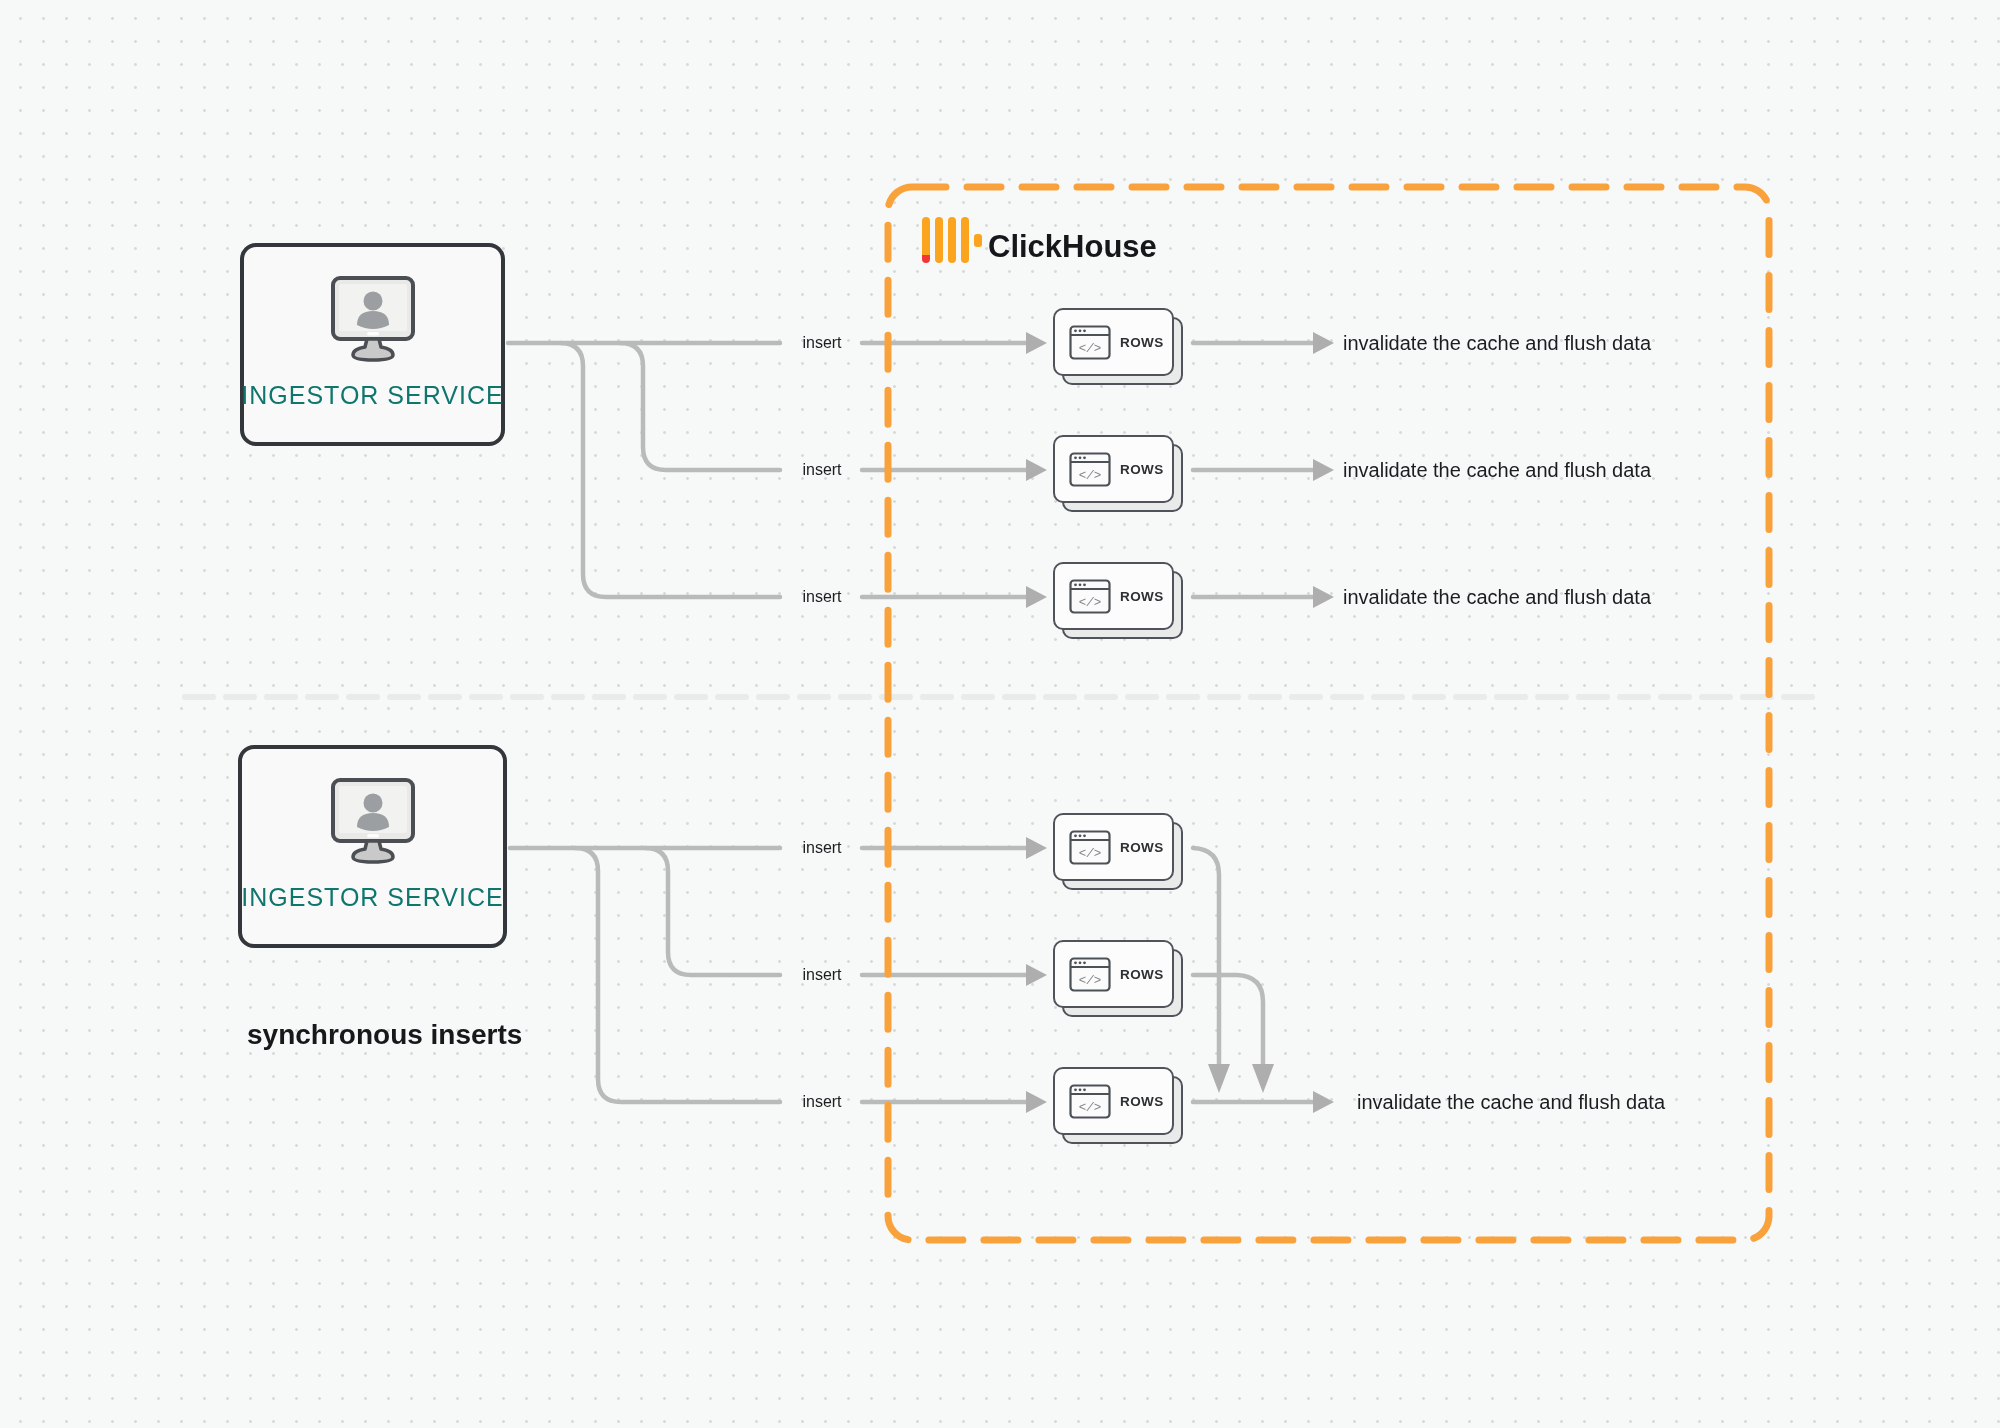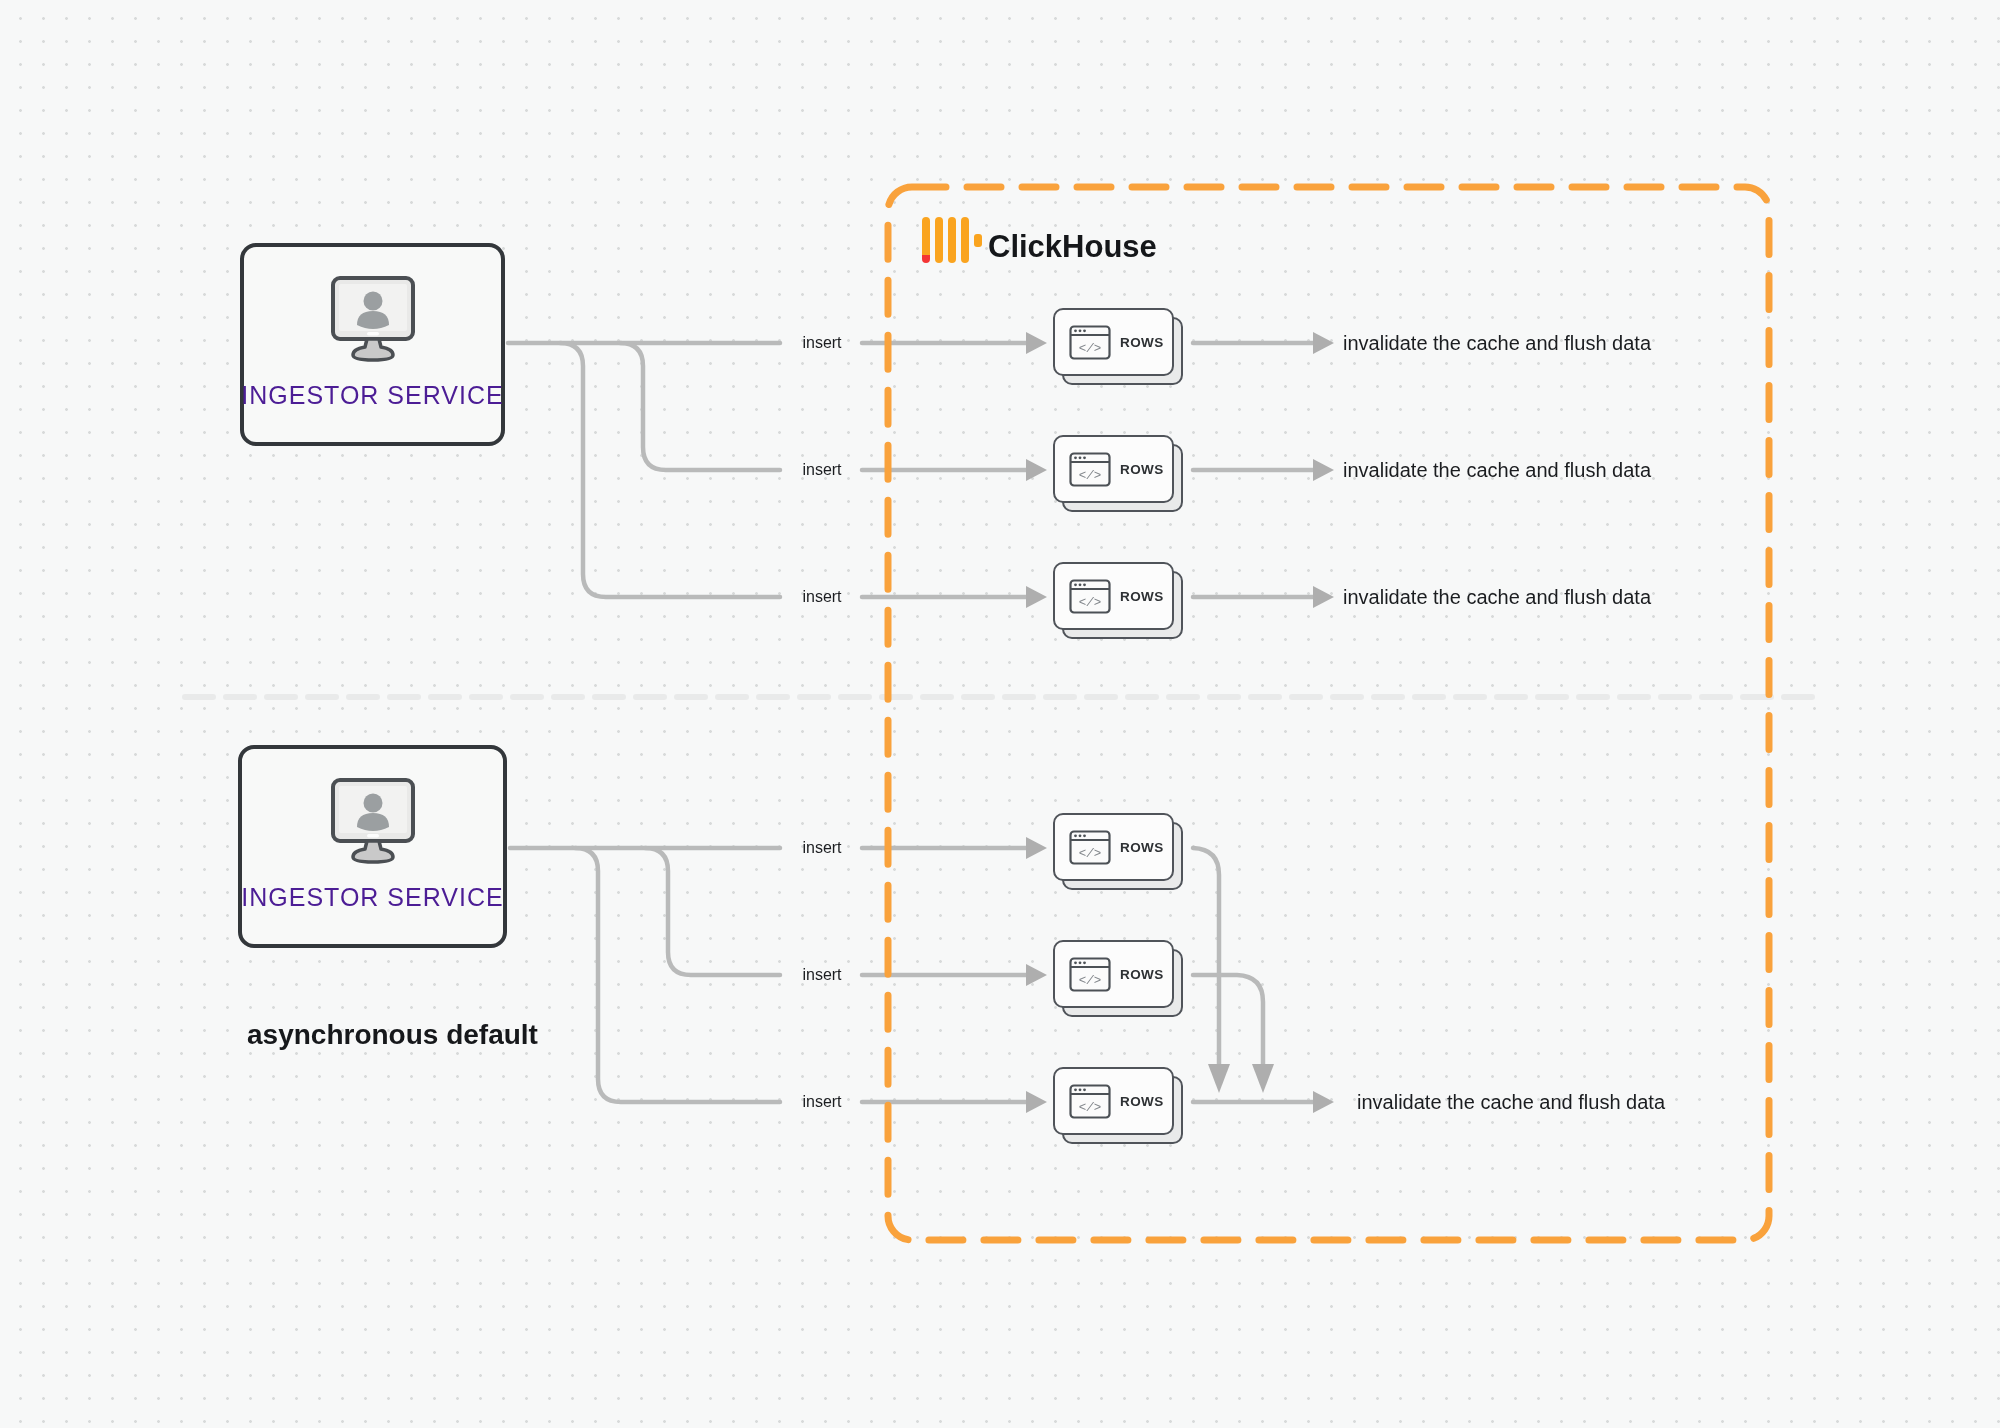--- a/index.html
+++ b/index.html
@@ -11,21 +11,21 @@
     background-size:23px 23px;background-position:9px 7px;
   }
   svg.connectors{position:absolute;left:0;top:0;}
   .ingestor{
     position:absolute;width:265px;height:203px;box-sizing:border-box;
     background:#f8f9f8;border:4px solid #33373b;border-radius:16px;
     display:flex;flex-direction:column;align-items:center;justify-content:flex-start;
     padding-top:28px;
   }
   .ingestor .label{
-    margin-top:14px;font-size:25px;color:#4c1d95;letter-spacing:1px;font-weight:400;
+    margin-top:14px;font-size:25px;color:#0f766e;letter-spacing:1px;font-weight:400;
     white-space:nowrap;
   }
   .caption{position:absolute;font-size:28px;font-weight:bold;color:#16181b;white-space:nowrap;}
   .insert-label{
     position:absolute;width:120px;height:30px;line-height:30px;text-align:center;
     font-size:16px;color:#1b1d20;
   }
   .invalidate-label{
     position:absolute;height:30px;line-height:30px;font-size:20px;color:#1b1d20;white-space:nowrap;
   }
@@ -127,21 +127,21 @@
     <svg width="100" height="92" viewBox="0 0 100 92">
       <rect x="10" y="3" width="80" height="61" rx="7" fill="#e9e9e8" stroke="#4b4f53" stroke-width="4"></rect>
       <rect x="16" y="9" width="68" height="47" rx="2" fill="#f2f2f1"></rect>
       <circle cx="50" cy="26" r="9.5" fill="#9b9fa1"></circle>
       <path d="M34 50 Q34 36 50 36 Q66 36 66 50 Q58 54 50 54 Q42 54 34 50 Z" fill="#9b9fa1"></path>
       <rect x="44" y="57" width="12" height="3.5" rx="1.7" fill="#fdfdfd"></rect>
       <path d="M44 64 L56 64 L58 72 Q70 74 70 80 Q70 85 50 85 Q30 85 30 80 Q30 74 42 72 Z" fill="#c9c9c9" stroke="#4b4f53" stroke-width="3.5" stroke-linejoin="round"></path>
     </svg>
     <div class="label">INGESTOR SERVICE</div>
   </div>
-  <div class="caption" style="left:247px;top:1019px;">asynchronous default</div>
+  <div class="caption" style="left:247px;top:1019px;">synchronous inserts</div>
 
   <div class="insert-label" style="left:762px;top:328px;">insert</div>
   <div class="insert-label" style="left:762px;top:455px;">insert</div>
   <div class="insert-label" style="left:762px;top:582px;">insert</div>
   <div class="insert-label" style="left:762px;top:833px;">insert</div>
   <div class="insert-label" style="left:762px;top:960px;">insert</div>
   <div class="insert-label" style="left:762px;top:1087px;">insert</div>
 
   <div class="card-wrap" style="left:1053px;top:308px;">
     <div class="card-back"></div>

